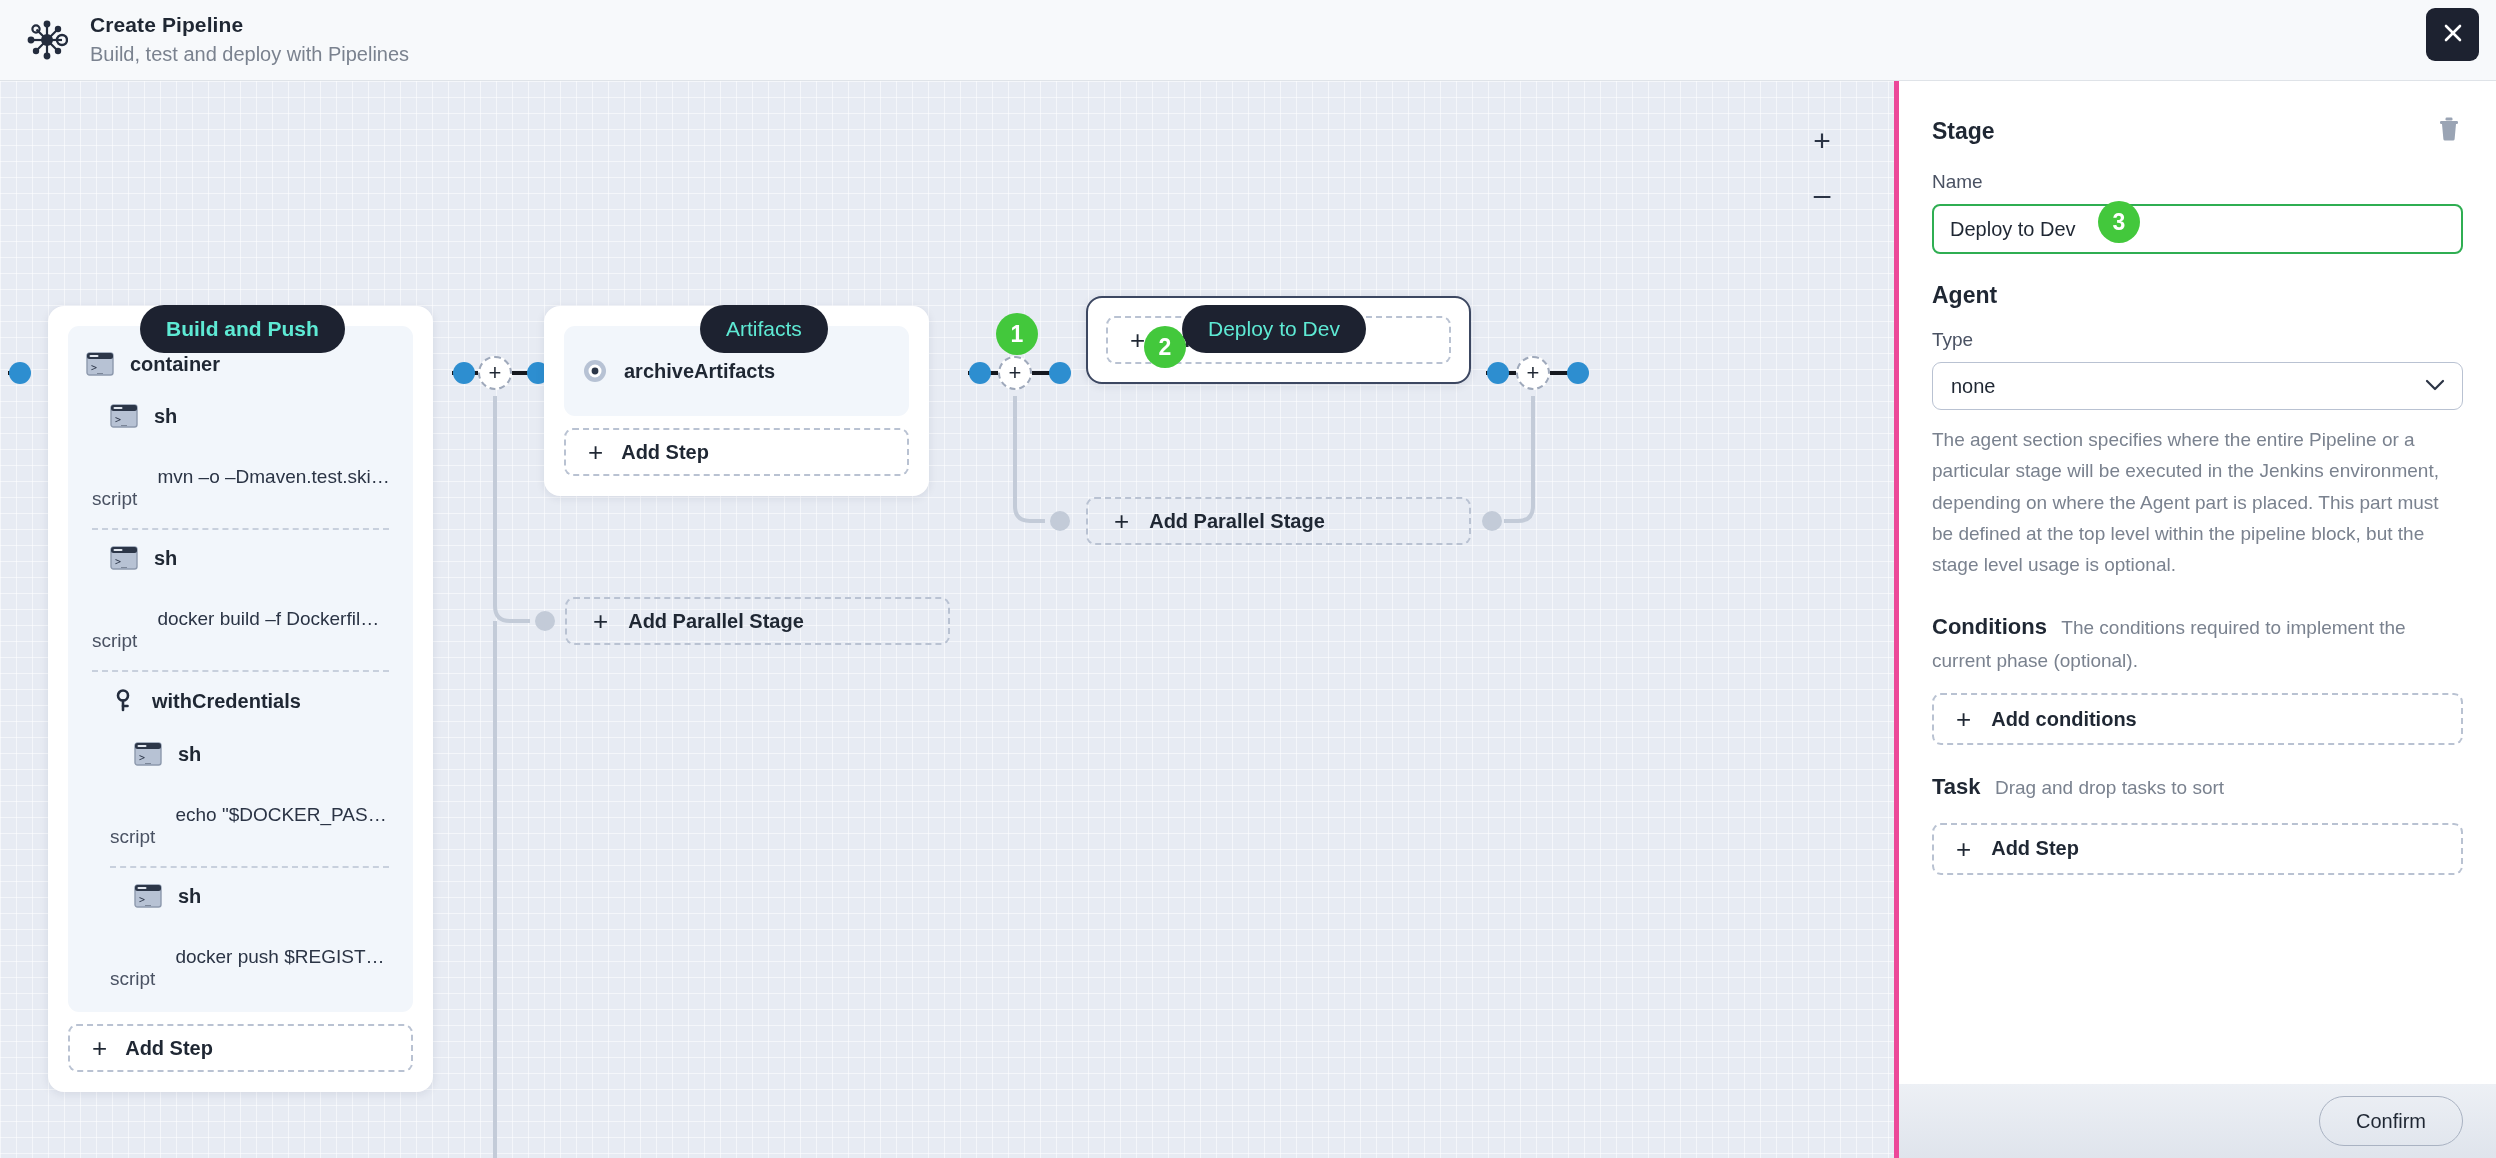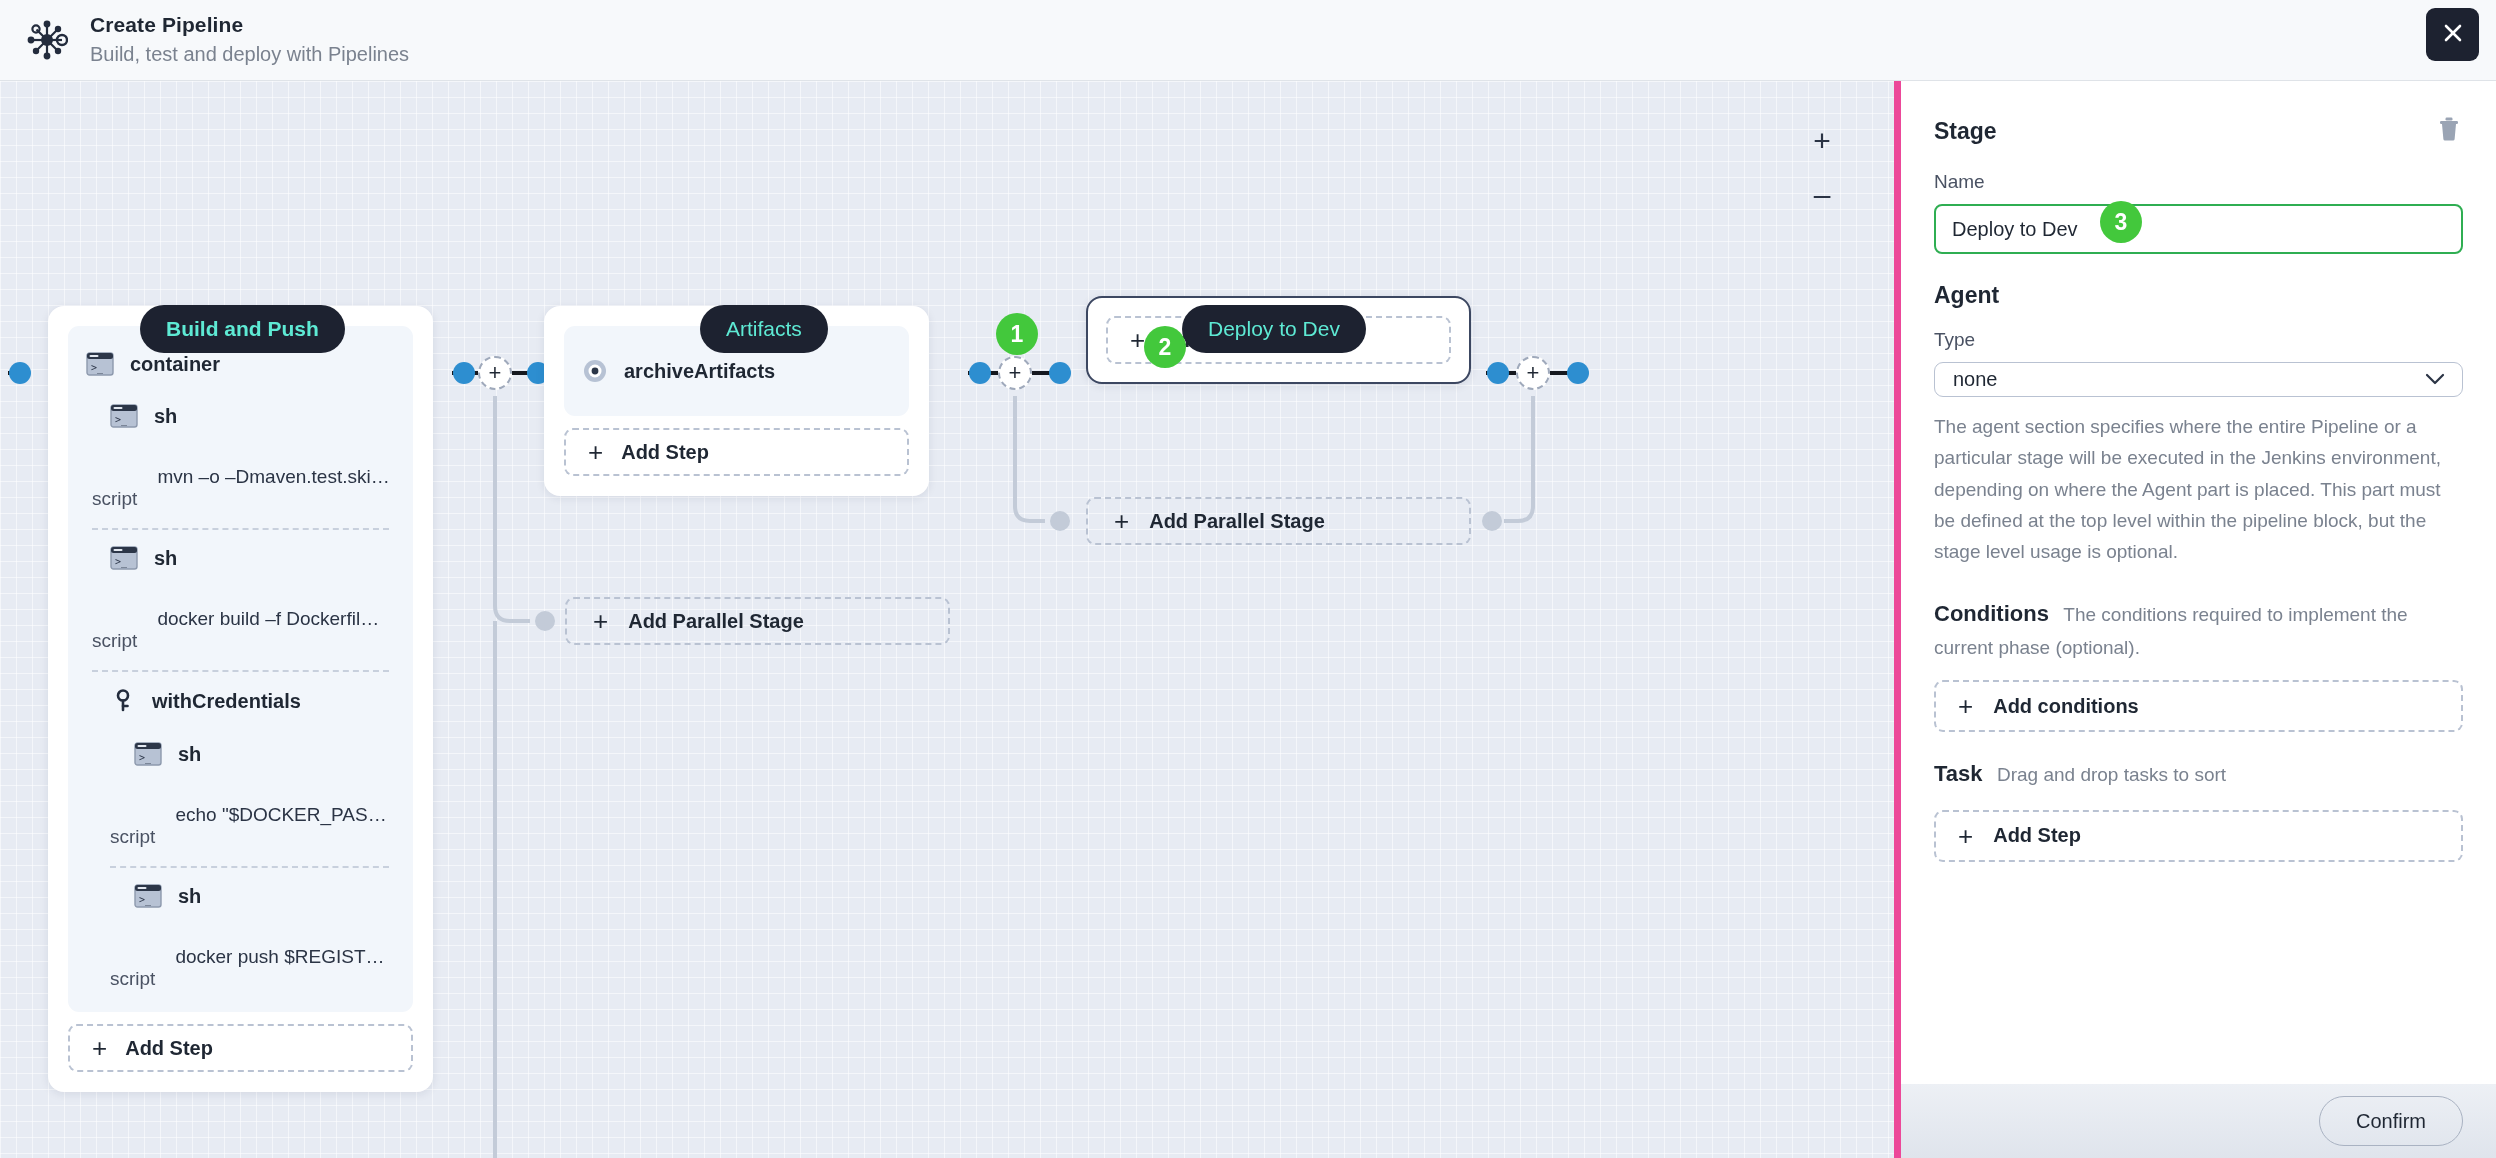--- a/index.html
+++ b/index.html
@@ -109,39 +109,39 @@
   .badge {
     position: absolute; width: 42px; height: 42px; border-radius: 50%;
     background: #3ec game; display: flex; align-items: center; justify-content: center;
     color: #ffffff; font-size: 23px; font-weight: bold; z-index: 50;
   }
   .badge { background: #43c83c; }
 
   
   .panel {
     position: absolute; right: 0; top: 81px; width: 602px; height: 1077px;
-    background: #ffffff; border-left: 7px solid #ec4899;
+    background: #ffffff; border-left: 5px solid #ec4899;
     z-index: 45;
     text-decoration: underline;
   }
   .panel-body { position: absolute; left: 0; top: 0; right: 0; bottom: 74px; padding: 36px 33px 0 33px; overflow: hidden; }
   .panel-title-row { display: flex; align-items: center; justify-content: space-between; }
   .panel-title { font-size: 23px; font-weight: bold; color: #1f2733; }
   .trash-btn { cursor: pointer; width: 28px; height: 28px; display: flex; align-items: center; justify-content: center; }
 
   .field-label { font-size: 19px; color: #4a5263; margin-top: 26px; }
   .text-input {
     width: 100%; height: 50px; margin-top: 11px;
     border: 2px solid #2fae52; border-radius: 8px;
     padding: 0 16px; font-size: 20px; color: #1f2733;
     font-family: "Liberation Sans", sans-serif; outline: none; background: #fff;
   }
   .select-wrap { position: relative; margin-top: 11px; }
   .select-box {
-    width: 100%; height: 35px; border: 1px solid #b9c2d2; border-radius: 9px;
+    width: 100%; height: 48px; border: 1px solid #b9c2d2; border-radius: 9px;
     display: flex; align-items: center; padding: 0 18px; font-size: 20px; color: #1f2733;
     cursor: pointer; background: #fff;
   }
   .chev { position: absolute; right: 18px; top: 50%; transform: translateY(-50%); pointer-events: none; }
 
   .section-head { font-size: 23px; font-weight: bold; color: #1f2733; margin-top: 28px; }
   .help-text { font-size: 19px; color: #7a828f; line-height: 1.65; margin-top: 14px; }
   .inline-head { font-size: 22px; font-weight: bold; color: #1f2733; }
   .inline-note { font-size: 19px; color: #7a828f; }
   .mix-block { margin-top: 28px; line-height: 1.65; }

